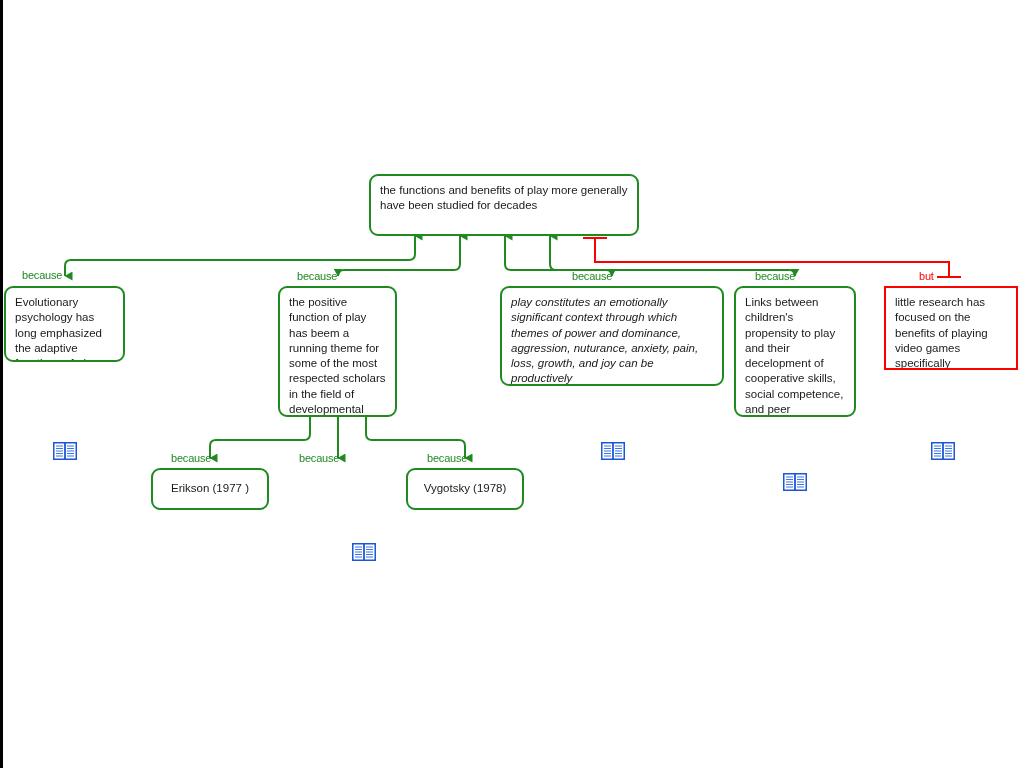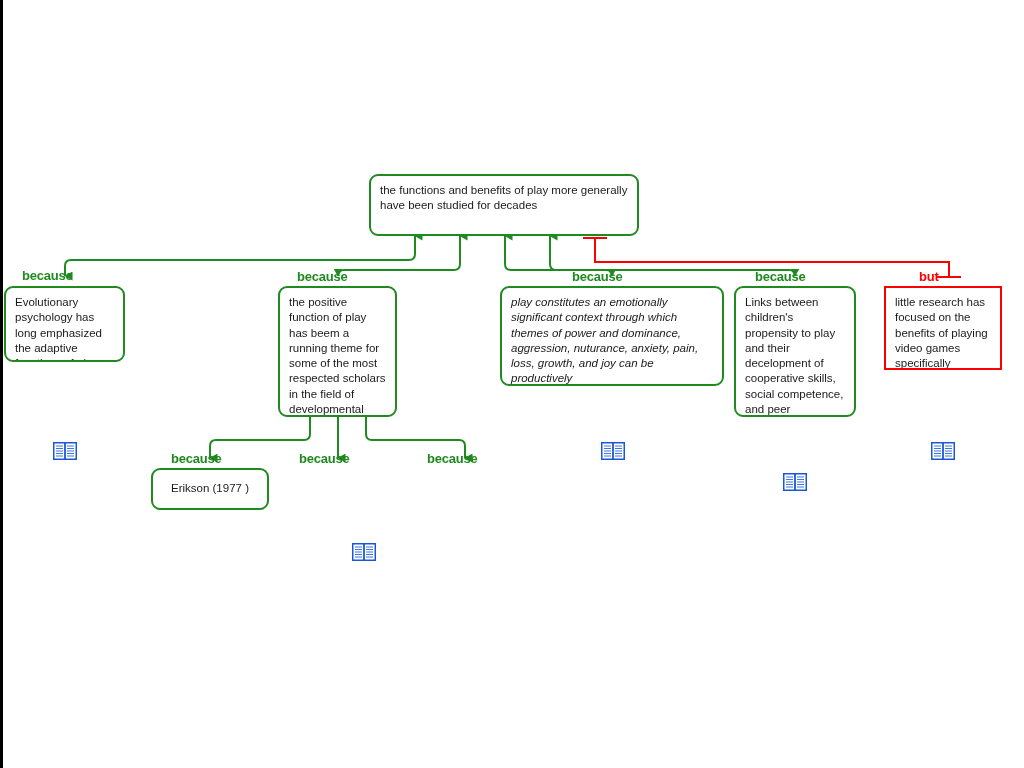--- a/index.html
+++ b/index.html
@@ -53,22 +53,22 @@
   }
   .node.center {
     display: flex;
     align-items: center;
     justify-content: center;
     padding: 16px 9px;
   }
   .edge-label {
     position: absolute;
     font-family: "Liberation Sans", sans-serif;
-    font-size: 13px;
-    font-weight: bold;
+    font-size: 11px;
+    font-weight: normal;
     letter-spacing: -0.2px;
     white-space: nowrap;
     line-height: 9px;
   }
   .edge-label.because { color: #1f8a1f; }
   .edge-label.but { color: #ff0000; }
   .bookicon {
     position: absolute;
     width: 26px;
     height: 22px;
@@ -137,29 +137,32 @@
   </div>
 
   <div class="node green" style="left:497px; top:286px; width:224px; height:100px;font-style:italic;">
     <span>play constitutes an emotionally significant context through which themes of power and dominance, aggression, nuturance, anxiety, pain, loss, growth, and joy can be productively</span>
   </div>
 
   <div class="node green" style="left:731px; top:286px; width:122px; height:131px;">
     <span>Links between children's propensity to play and their decelopment of cooperative skills, social competence, and peer acceptance</span>
   </div>
 
-  <div class="node red" style="left:881px; top:286px; width:118px; height:84px;">
+  <div class="node red" style="left:881px; top:286px; width:134px; height:84px;">
     <span>little research has focused on the benefits of playing video games specifically</span>
   </div>
 
   <div class="node green center" style="left:148px; top:468px; width:118px; height:42px;">
     <span>Erikson (1977 )</span>
   </div>
 
 
+  <div class="node green center" style="left:403px; top:468px; width:118px; height:42px;">
+    <span>Vygotsky (1978)</span>
+  </div>
 
   <div class="edge-label because" style="left:19px; top:271px;">because</div>
   <div class="edge-label because" style="left:294px; top:272px;">because</div>
   <div class="edge-label because" style="left:569px; top:272px;">because</div>
   <div class="edge-label because" style="left:752px; top:272px;">because</div>
   <div class="edge-label but" style="left:916px; top:272px;">but</div>
 
   <div class="edge-label because" style="left:168px; top:454px;">because</div>
   <div class="edge-label because" style="left:296px; top:454px;">because</div>
   <div class="edge-label because" style="left:424px; top:454px;">because</div>

